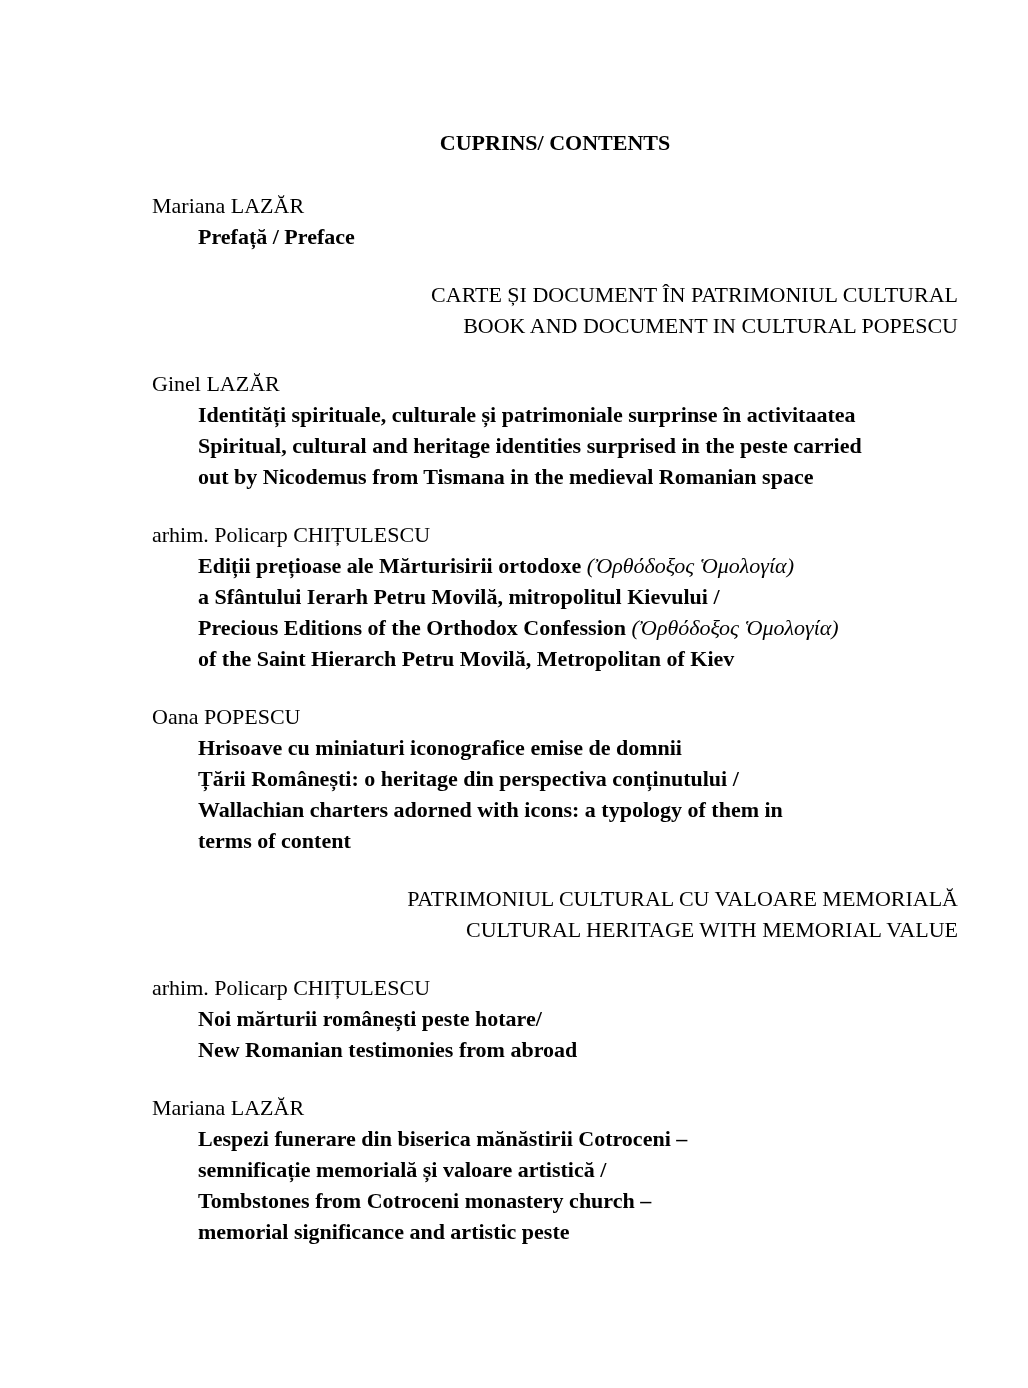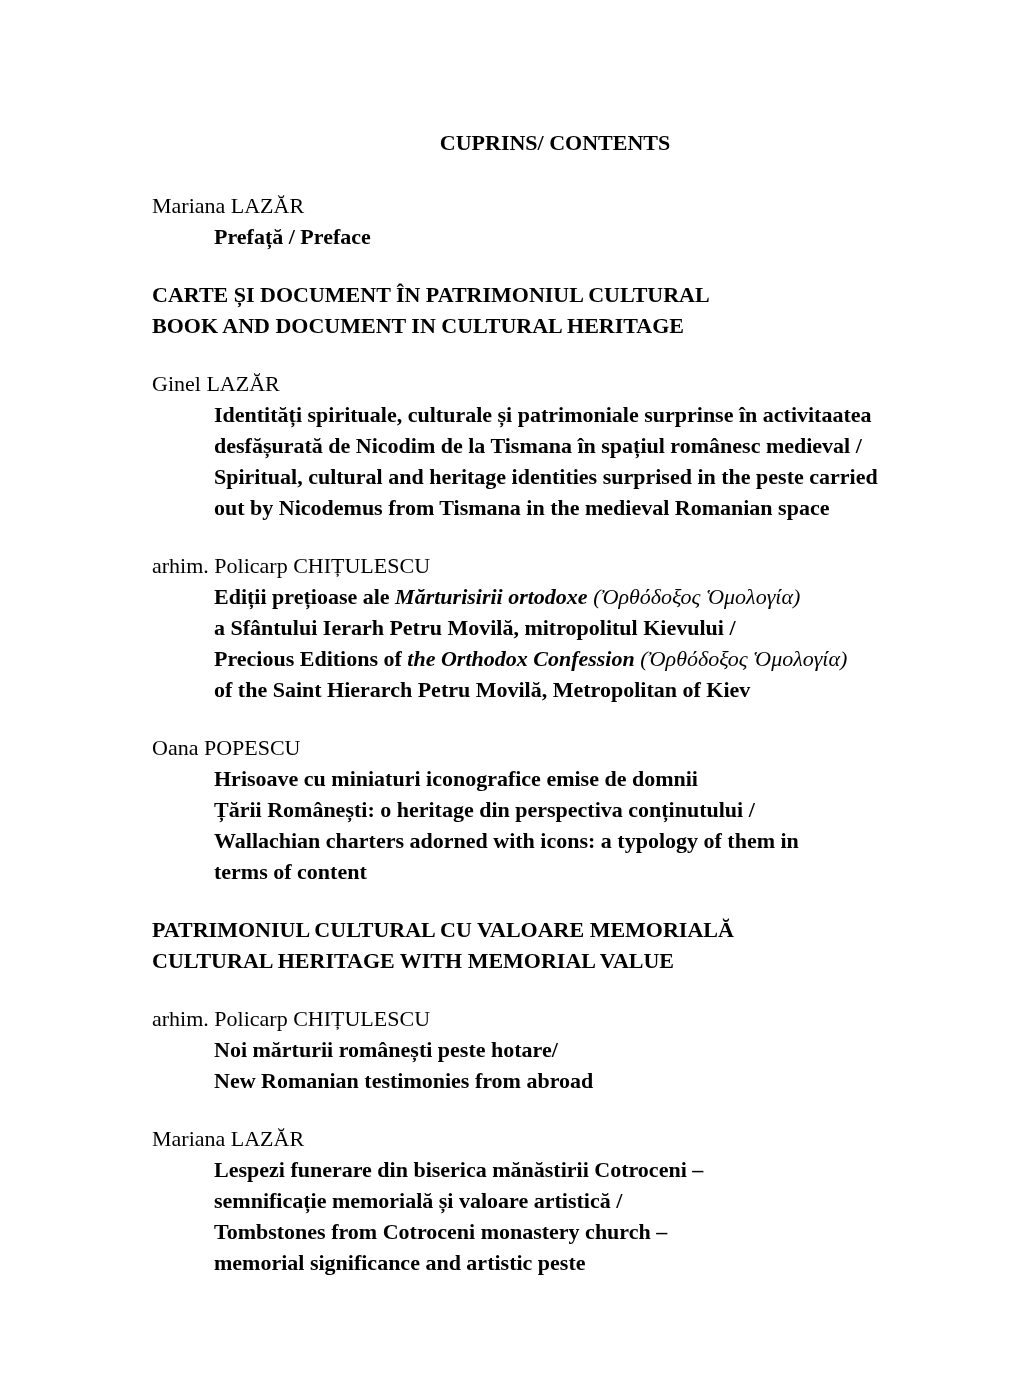--- a/index.html
+++ b/index.html
@@ -26,56 +26,55 @@
     margin: 0 0 32px 0;
   }
   .block {
     margin: 0 0 27px 0;
   }
   .author {
     font-weight: 400;
     line-height: 31px;
   }
   .title-lines {
-    margin-left: 62px;
+    margin-left: 46px;
   }
   .line {
     line-height: 31px;
     font-weight: 700;
   }
   .seg-b  { font-weight: 700; font-style: normal; }
-  .seg-bi { font-weight: 700; font-style: italic; }
+  .seg-bi { font-weight: 700; }
   .seg-i  { font-weight: 400; font-style: italic; }
   .heading-line {
-    text-align: left;
-    font-weight: 700;
+    text-align: right;
+    font-weight: 400;
     line-height: 31px;
   }
 </style>
 </head>
 <body>
 
 <div class="page">
   <div class="doc-title">CUPRINS/ CONTENTS</div>
   <div>
       <div class="block entry">
         <div class="author">Mariana LAZĂR</div>
         <div class="title-lines">
           <div class="line"><span class="seg-b">Prefață / Preface</span></div>
         </div>
       </div>
       <div class="block heading">
         <div class="heading-line">CARTE ȘI DOCUMENT ÎN PATRIMONIUL CULTURAL</div>
-        <div class="heading-line">BOOK AND DOCUMENT IN CULTURAL HERITAGE</div>
+        <div class="heading-line">BOOK AND DOCUMENT IN CULTURAL POPESCU</div>
       </div>
       <div class="block entry">
         <div class="author">Ginel LAZĂR</div>
         <div class="title-lines">
           <div class="line"><span class="seg-b">Identități spirituale, culturale și patrimoniale surprinse în activitaatea</span></div>
-          <div class="line"><span class="seg-b">desfășurată de Nicodim de la Tismana în spațiul românesc medieval /</span></div>
           <div class="line"><span class="seg-b">Spiritual, cultural and heritage identities surprised in the peste carried</span></div>
           <div class="line"><span class="seg-b">out by Nicodemus from Tismana in the medieval Romanian space</span></div>
         </div>
       </div>
       <div class="block entry">
         <div class="author">arhim. Policarp CHIȚULESCU</div>
         <div class="title-lines">
           <div class="line"><span class="seg-b">Ediții prețioase ale </span><span class="seg-bi">Mărturisirii ortodoxe </span><span class="seg-i">(Ὀρθόδοξος Ὁμολογία)</span></div>
           <div class="line"><span class="seg-b">a Sfântului Ierarh Petru Movilă, mitropolitul Kievului /</span></div>
           <div class="line"><span class="seg-b">Precious Editions of </span><span class="seg-bi">the Orthodox Confession </span><span class="seg-i">(Ὀρθόδοξος Ὁμολογία)</span></div>

